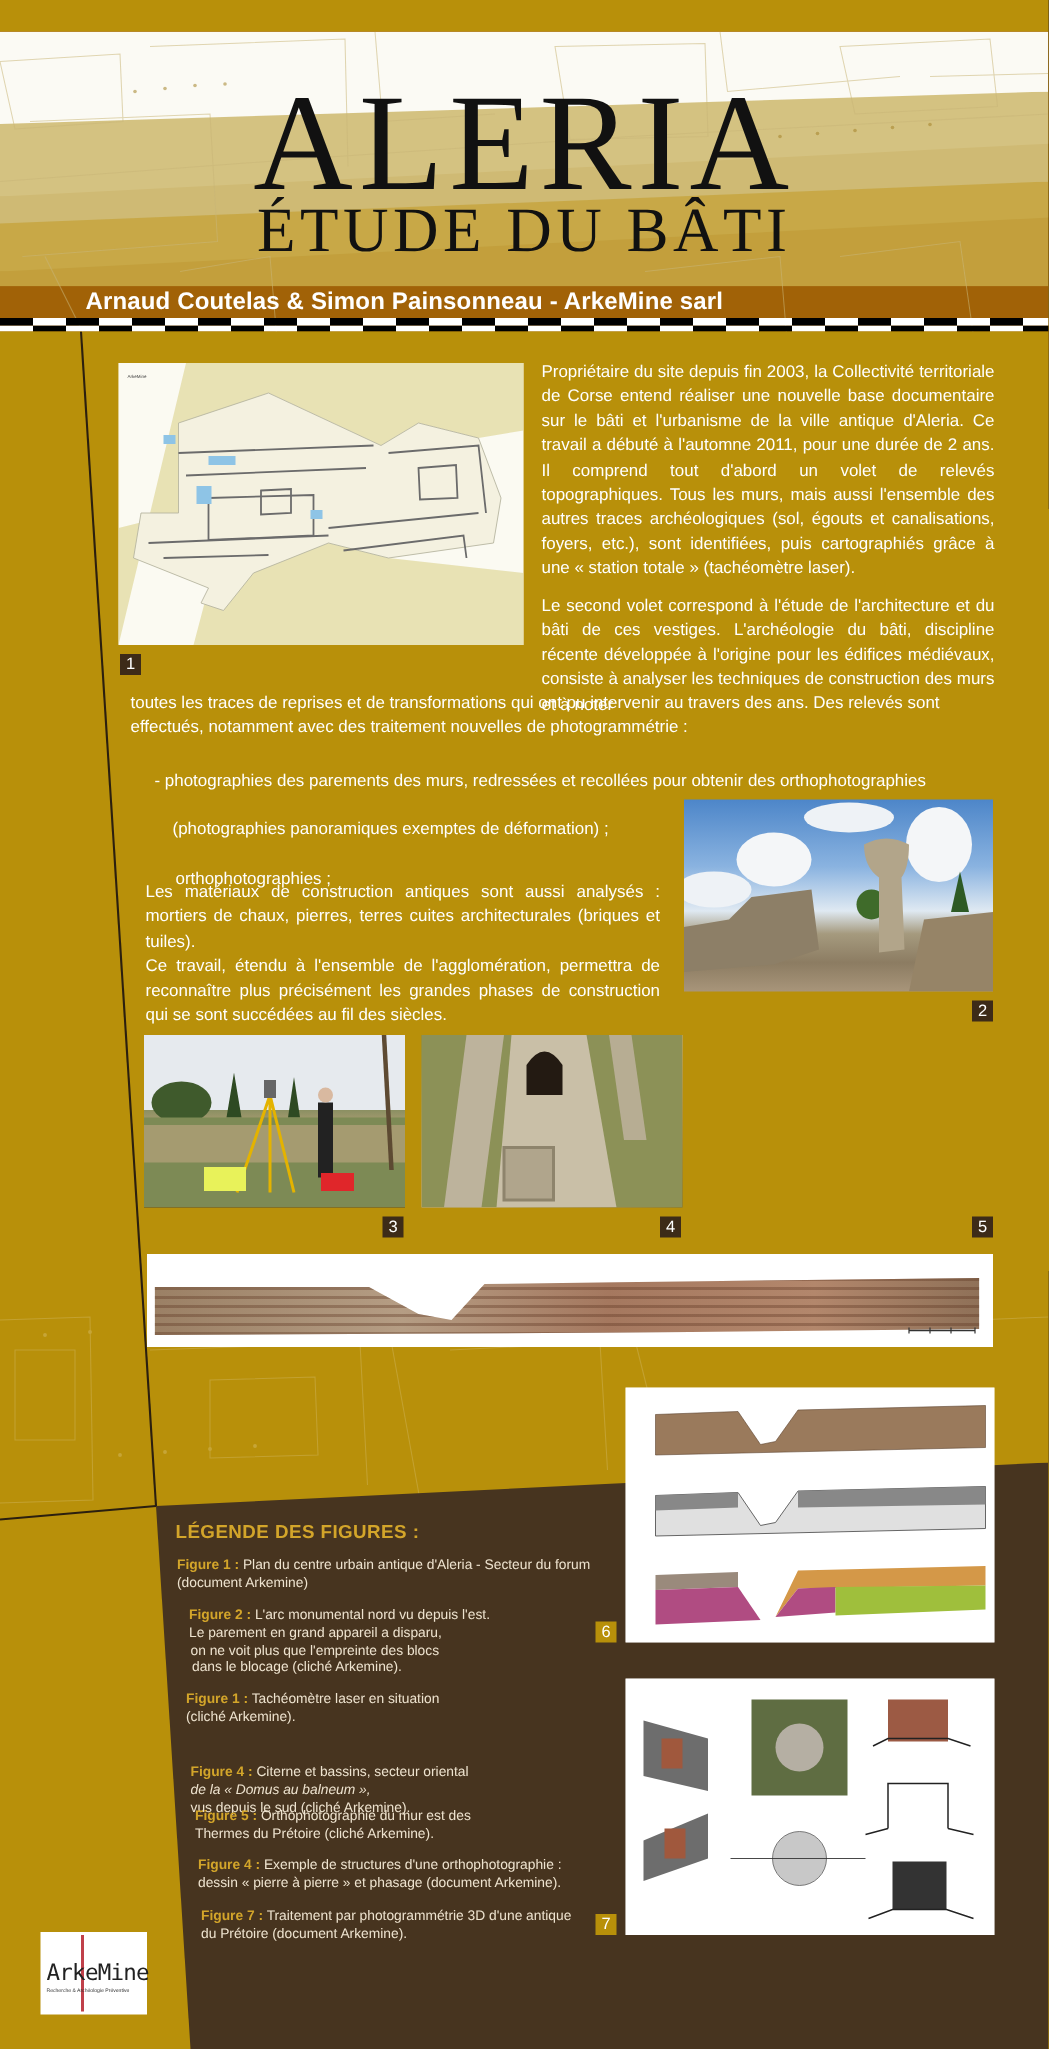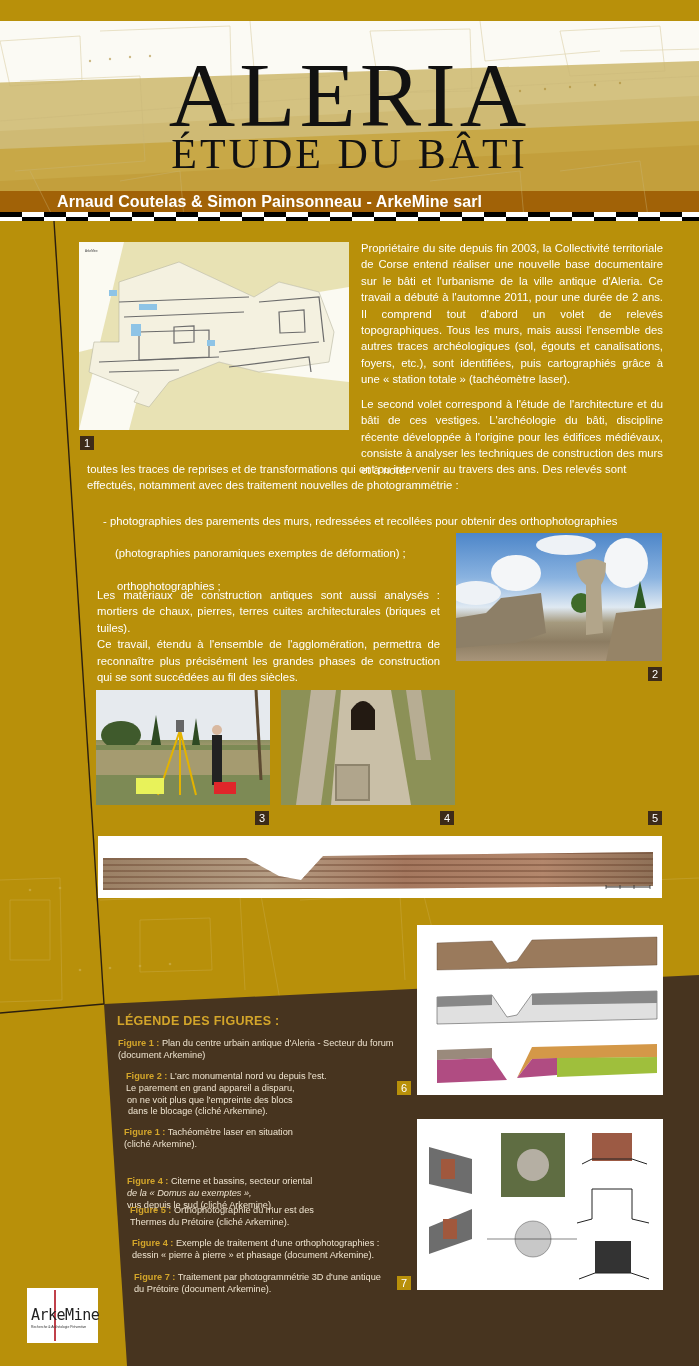--- a/index.html
+++ b/index.html
@@ -312,31 +312,31 @@
   <span style="padding-left:2px">dans le blocage (cliché Arkemine).</span>
 </div>
 <div class="abs legend" style="left:124px; top:1127px;">
   <span class="fig-label">Figure 1 :</span>
   <span>Tachéomètre laser en situation</span><br>
   <span>(cliché Arkemine).</span>
 </div>
 <div class="abs legend" style="left:127px; top:1160px;margin-top:16px;">
   <span class="fig-label">Figure 4 :</span>
   <span>Citerne et bassins, secteur oriental</span><br>
-  <span style="font-style:italic">de la « Domus au exemptes »,</span><br>
+  <span style="font-style:italic">de la « Domus au balneum »,</span><br>
   <span>vus depuis le sud (cliché Arkemine).</span>
 </div>
 <div class="abs legend" style="left:130px; top:1205px;">
   <span class="fig-label">Figure 5 :</span>
   <span>Orthophotographie du mur est des</span><br>
   <span>Thermes du Prétoire (cliché Arkemine).</span>
 </div>
 <div class="abs legend" style="left:132px; top:1238px;">
   <span class="fig-label">Figure 4 :</span>
-  <span>Exemple de traitement d'une orthophotographies :</span><br>
+  <span>Exemple de structures d'une orthophotographie :</span><br>
   <span>dessin « pierre à pierre » et phasage (document Arkemine).</span>
 </div>
 <div class="abs legend" style="left:134px; top:1272px;">
   <span class="fig-label">Figure 7 :</span>
   <span>Traitement par photogrammétrie 3D d'une antique</span><br>
   <span>du Prétoire (document Arkemine).</span>
 </div>
 
 <div class="abs logo">
   <div class="abs" style="left:27px; top:2px; width:2px; height:51px; background:#c0404a;"></div>

